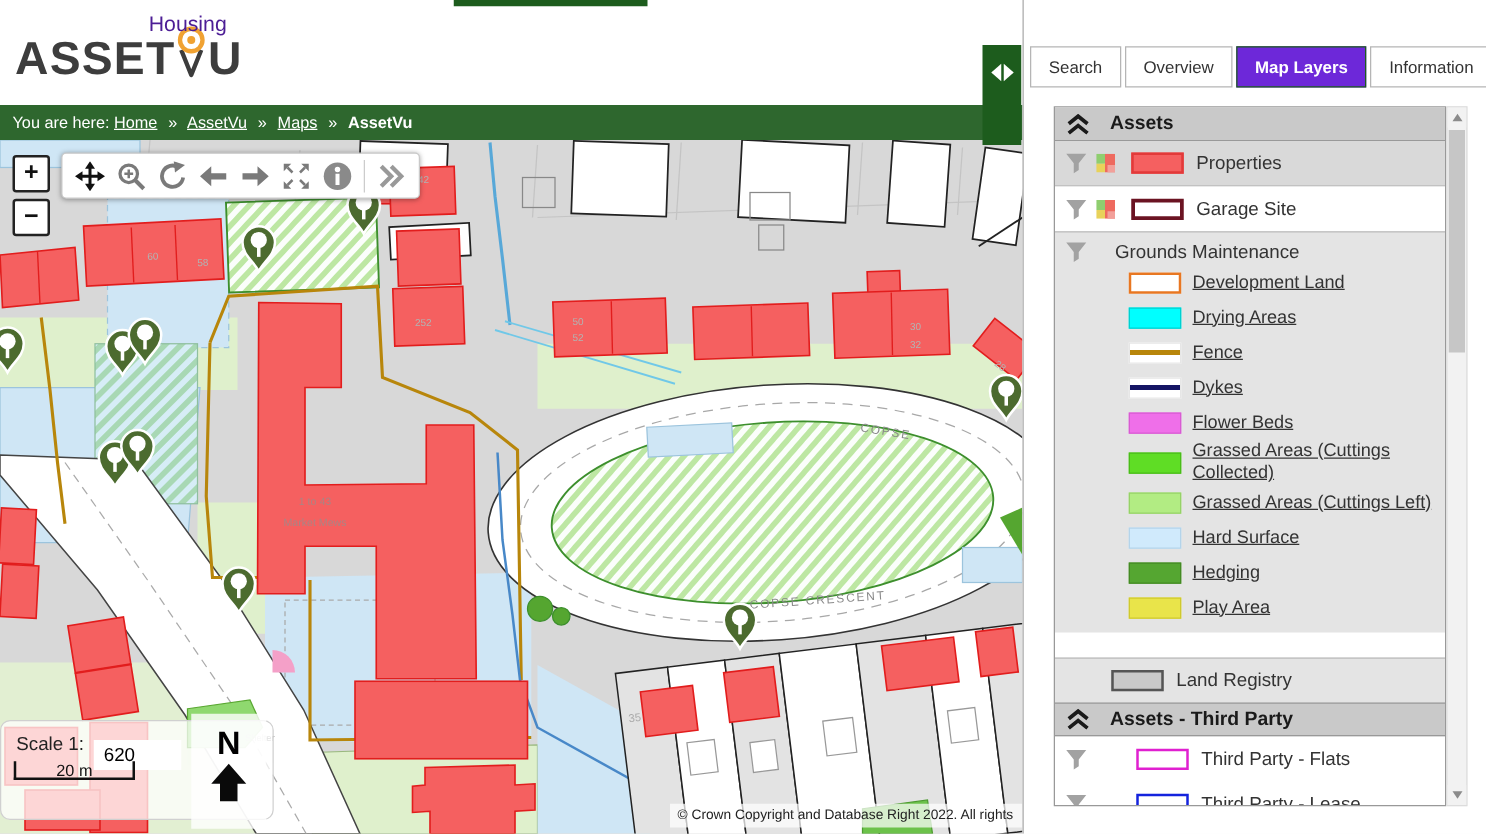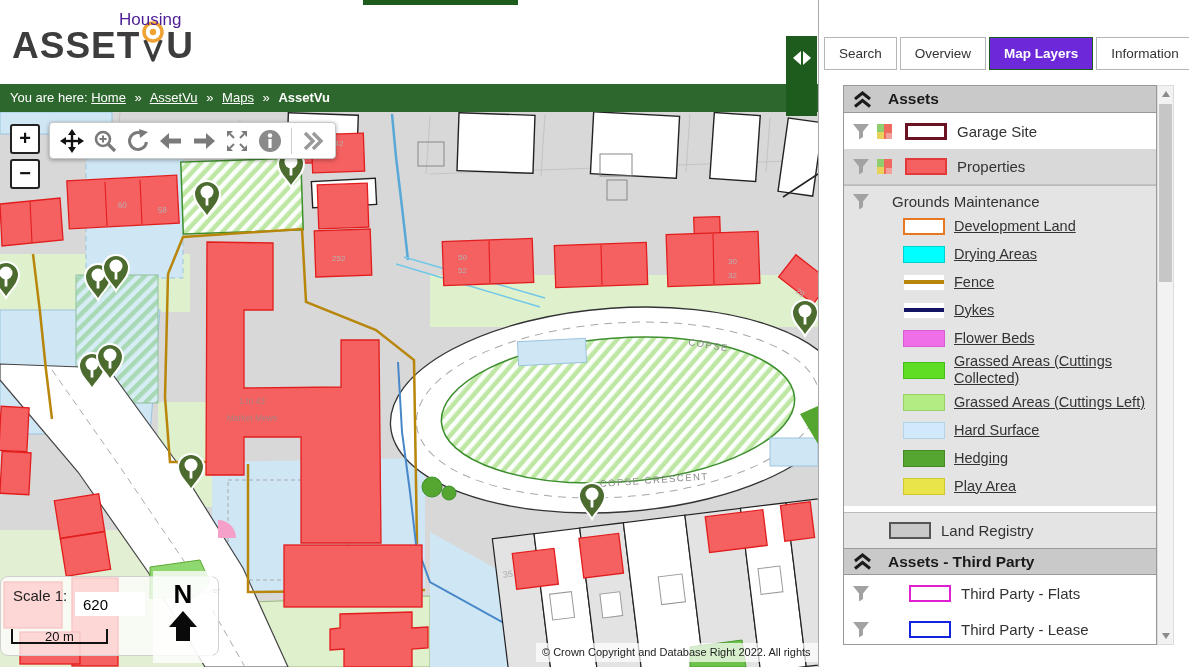--- a/index.html
+++ b/index.html
@@ -33,21 +33,21 @@
   .tb-sep { width:1px; height:26px; background:#ccc; }
   .zoombtn { position:absolute; left:10px; width:30px; height:30px; background:#fff; border:2px solid #222;
     border-radius:3px; font-size:20px; font-weight:bold; text-align:center; line-height:25px; color:#111; cursor:pointer; }
   #zoom-in { top:12px; } #zoom-out { top:47px; }
 
   .scale-panel { position:absolute; left:0; top:464px; width:219px; height:80px;
     background:rgba(255,255,255,.74); border:1px solid #d0d0d0; border-radius:8px; }
   .scale-row { position:absolute; left:12px; top:10px; font-size:15px; color:#222; }
   .scale-input { position:absolute; left:62px; top:5px; width:70px; height:24px; border:none;
     background:#fff; font-size:15px; padding-left:8px; font-family:"Liberation Sans",sans-serif; }
-  .scale-bar { position:absolute; left:10px; top:52px; width:97px; height:15px;
+  .scale-bar { position:absolute; left:10px; top:32px; width:97px; height:15px;
     border-left:2px solid #111; border-right:2px solid #111; border-bottom:2px solid #111;
     font-size:13px; color:#111; text-align:center; line-height:15px; }
   .north-box { position:absolute; left:152px; top:-6px; width:60px; height:92px; background:rgba(255,255,255,.8);
     text-align:center; }
   .north-n { font-size:26px; font-weight:bold; color:#000; line-height:30px; margin-top:8px; }
   .copyright { position:absolute; left:536px; top:531px; width:282px; height:19px;
     background:rgba(255,255,255,.72); font-size:11px; color:#222; padding:3px 4px 0 6px;
     white-space:nowrap; overflow:hidden; }
 
   
@@ -75,21 +75,21 @@
   .gridicon { margin-left:7px; flex:0 0 auto; }
   .swatch { width:42px; height:17px; margin-left:13px; flex:0 0 auto; }
   .sw-line { background:#fff; border:1px solid #e6e6e6; display:flex; align-items:center; }
   .sw-line i { display:block; width:100%; height:4px; }
   .lbl2 { margin-left:10px; }
   .grounds { background:#e4e4e4; border-top:1px solid #bbb; padding-bottom:6px; }
   .grounds-title { display:flex; align-items:center; padding-top:5px; height:26px; }
   .grounds-title .lbl2 { margin-left:22px; }
   .subrow { display:flex; align-items:center; min-height:28px; padding-left:59px;text-decoration:underline; }
   .subrow .slbl { margin-left:9px; font-size:14.5px; line-height:17px; max-width:210px; }
-  .landreg { background:#e4e4e4; border-top:1px solid #bbb; margin-top:6px; height:36px; display:flex; align-items:center; }
+  .landreg { background:#e4e4e4; border-top:1px solid #bbb; margin-top:20px; height:36px; display:flex; align-items:center; }
   .landreg .swatch { margin-left:45px; }
 
   .pscroll { position:absolute; left:1157px; top:85px; width:17px; height:560px; background:#f2f2f2;
     border:1px solid #dcdcdc; }
   .parrow { position:absolute; left:0; width:15px; height:16px; background:#f2f2f2; cursor:pointer; }
   .parrow.up { top:0; } .parrow.down { bottom:0; }
   .parrow::after { content:""; position:absolute; left:3.5px; border-left:4px solid transparent; border-right:4px solid transparent; }
   .parrow.up::after { top:5px; border-bottom:6px solid #8b8b8b; }
   .parrow.down::after { top:5px; border-top:6px solid #8b8b8b; }
   .pthumb { position:absolute; left:1px; top:18px; width:13px; height:178px; background:#c6c6c6; cursor:pointer; }
@@ -418,46 +418,46 @@
     <div class="sec-header">
       <svg class="chev" width="19" height="17" viewBox="0 0 19 17">
         <g fill="none" stroke="#1a1a1a" stroke-width="3">
             <polyline points="2,8 9.5,2 17,8"></polyline>
             <polyline points="2,15.5 9.5,9.5 17,15.5"></polyline>
           </g>
       </svg>
       <span class="lbl">Assets</span>
     </div>
 
-    <div class="lrow">
+    <div class="lrow gray">
       <svg class="funnel" width="18" height="17" viewBox="0 0 18 17">
         <path d="M1,1 L17,1 L11,8.5 L11,14 L7,16.5 L7,8.5 Z" fill="#a2a2a2"></path>
       </svg>
       <svg class="gridicon" width="15" height="15" viewBox="0 0 15 15">
         <rect x="0" y="0" width="7" height="8" fill="#8fce6f"></rect>
           <rect x="0" y="8" width="7" height="7" fill="#e8d25a"></rect>
         <rect x="7" y="0" width="8" height="15" fill="#ee6a5f"></rect>
           <rect x="9" y="9" width="6" height="6" fill="#f2a09a"></rect>
       </svg>
-      <span class="swatch" style="background:#fff;border:3px solid #6b1322;"></span>
-      <span class="lbl2">Garage Site</span>
-    </div>
-
-    <div class="lrow gray">
+      <span class="swatch" style="background:#f56060;border:2px solid #e23a3a;"></span>
+      <span class="lbl2">Properties</span>
+    </div>
+
+    <div class="lrow">
       <svg class="funnel" width="18" height="17" viewBox="0 0 18 17">
         <path d="M1,1 L17,1 L11,8.5 L11,14 L7,16.5 L7,8.5 Z" fill="#a2a2a2"></path>
       </svg>
       <svg class="gridicon" width="15" height="15" viewBox="0 0 15 15">
         <rect x="0" y="0" width="7" height="8" fill="#8fce6f"></rect>
           <rect x="0" y="8" width="7" height="7" fill="#e8d25a"></rect>
         <rect x="7" y="0" width="8" height="15" fill="#ee6a5f"></rect>
           <rect x="9" y="9" width="6" height="6" fill="#f2a09a"></rect>
       </svg>
-      <span class="swatch" style="background:#f56060;border:2px solid #e23a3a;"></span>
-      <span class="lbl2">Properties</span>
+      <span class="swatch" style="background:#fff;border:3px solid #6b1322;"></span>
+      <span class="lbl2">Garage Site</span>
     </div>
 
     <div class="grounds">
       <div class="grounds-title">
         <svg class="funnel" width="18" height="17" viewBox="0 0 18 17">
           <path d="M1,1 L17,1 L11,8.5 L11,14 L7,16.5 L7,8.5 Z" fill="#a2a2a2"></path>
         </svg>
         <span class="lbl2">Grounds Maintenance</span>
       </div>
       <div class="subrow">

